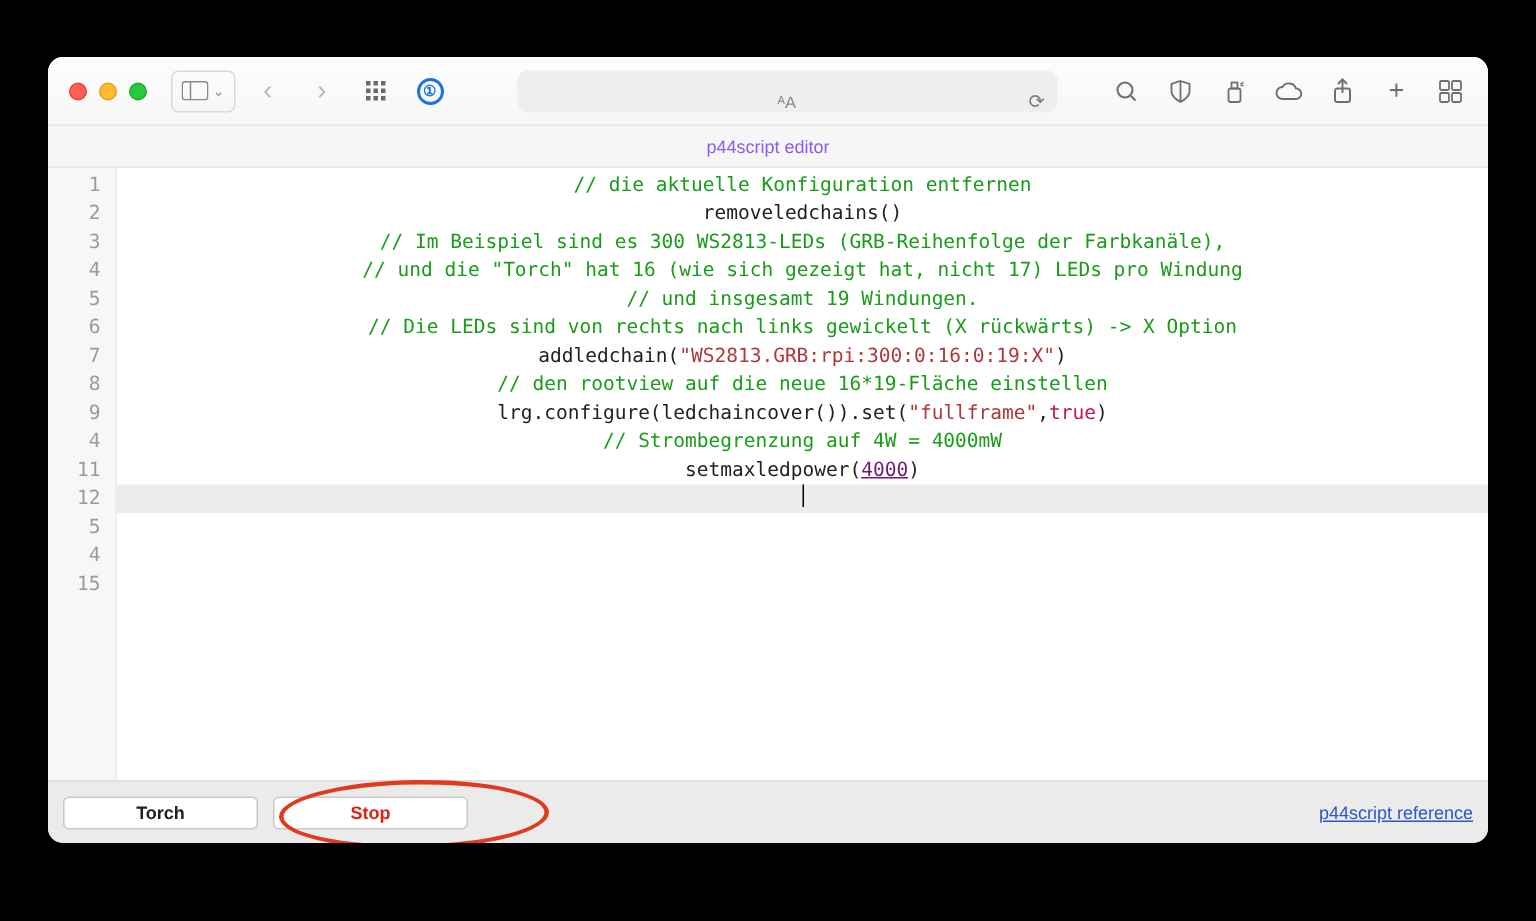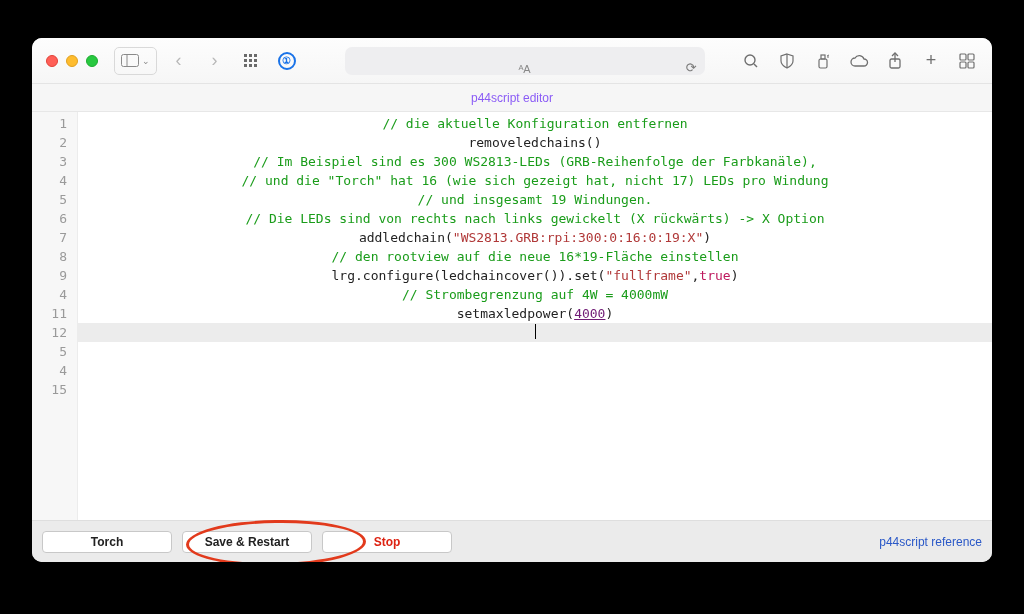--- a/index.html
+++ b/index.html
@@ -149,20 +149,21 @@
     align-items: center;
     justify-content: center;
     color: #222;
     cursor: pointer;
   }
   .fbtn.stop { color: #d21; }
   .reflink {
     margin-left: auto;
     font-size: 12px;
     color: #2a58c7;
+    text-decoration: underline;
     cursor: pointer;
   }
   .highlight-oval {
     position: absolute;
     border: 3px solid #e23a1c;
     border-radius: 50%;
     width: 180px;
     height: 46px;
     left: 154px;
     bottom: -4px;
@@ -279,19 +280,18 @@
         <div>12</div>
         <div>5</div>
         <div>4</div>
         <div>15</div>
       </div>
     <div class="code" id="code"><div class="line"><span class="c-comment">// die aktuelle Konfiguration entfernen</span></div><div class="line"><span>removeledchains()</span></div><div class="line"><span></span></div><div class="line"><span class="c-comment">// Im Beispiel sind es 300 WS2813-LEDs (GRB-Reihenfolge der Farbkanäle),</span></div><div class="line"><span class="c-comment">// und die "Torch" hat 16 (wie sich gezeigt hat, nicht 17) LEDs pro Windung</span></div><div class="line"><span class="c-comment">// und insgesamt 19 Windungen.</span></div><div class="line"><span class="c-comment">// Die LEDs sind von rechts nach links gewickelt (X rückwärts) -&gt; X Option</span></div><div class="line"><span>addledchain(</span><span class="c-string">"WS2813.GRB:rpi:300:0:16:0:19:X"</span><span>)</span></div><div class="line"><span></span></div><div class="line"><span class="c-comment">// den rootview auf die neue 16*19-Fläche einstellen</span></div><div class="line"><span>lrg.configure(ledchaincover()).set(</span><span class="c-string">"fullframe"</span><span>,</span><span class="c-kw">true</span><span>)</span></div><div class="line"><span></span></div><div class="line"><span class="c-comment">// Strombegrenzung auf 4W = 4000mW</span></div><div class="line"><span>setmaxledpower(</span><span class="c-number">4000</span><span>)</span></div><div class="line current"><span class="cursor"></span></div></div>
   </div>
 
   <div class="footer">
     <div class="fbtn">Torch</div>
-    <div class="fbtn">Save &amp; Restart</div>
     <div class="fbtn stop">Stop</div>
     <a class="reflink">p44script reference</a>
     <div class="highlight-oval"></div>
   </div>
 
 </div>
 
 </body></html>

